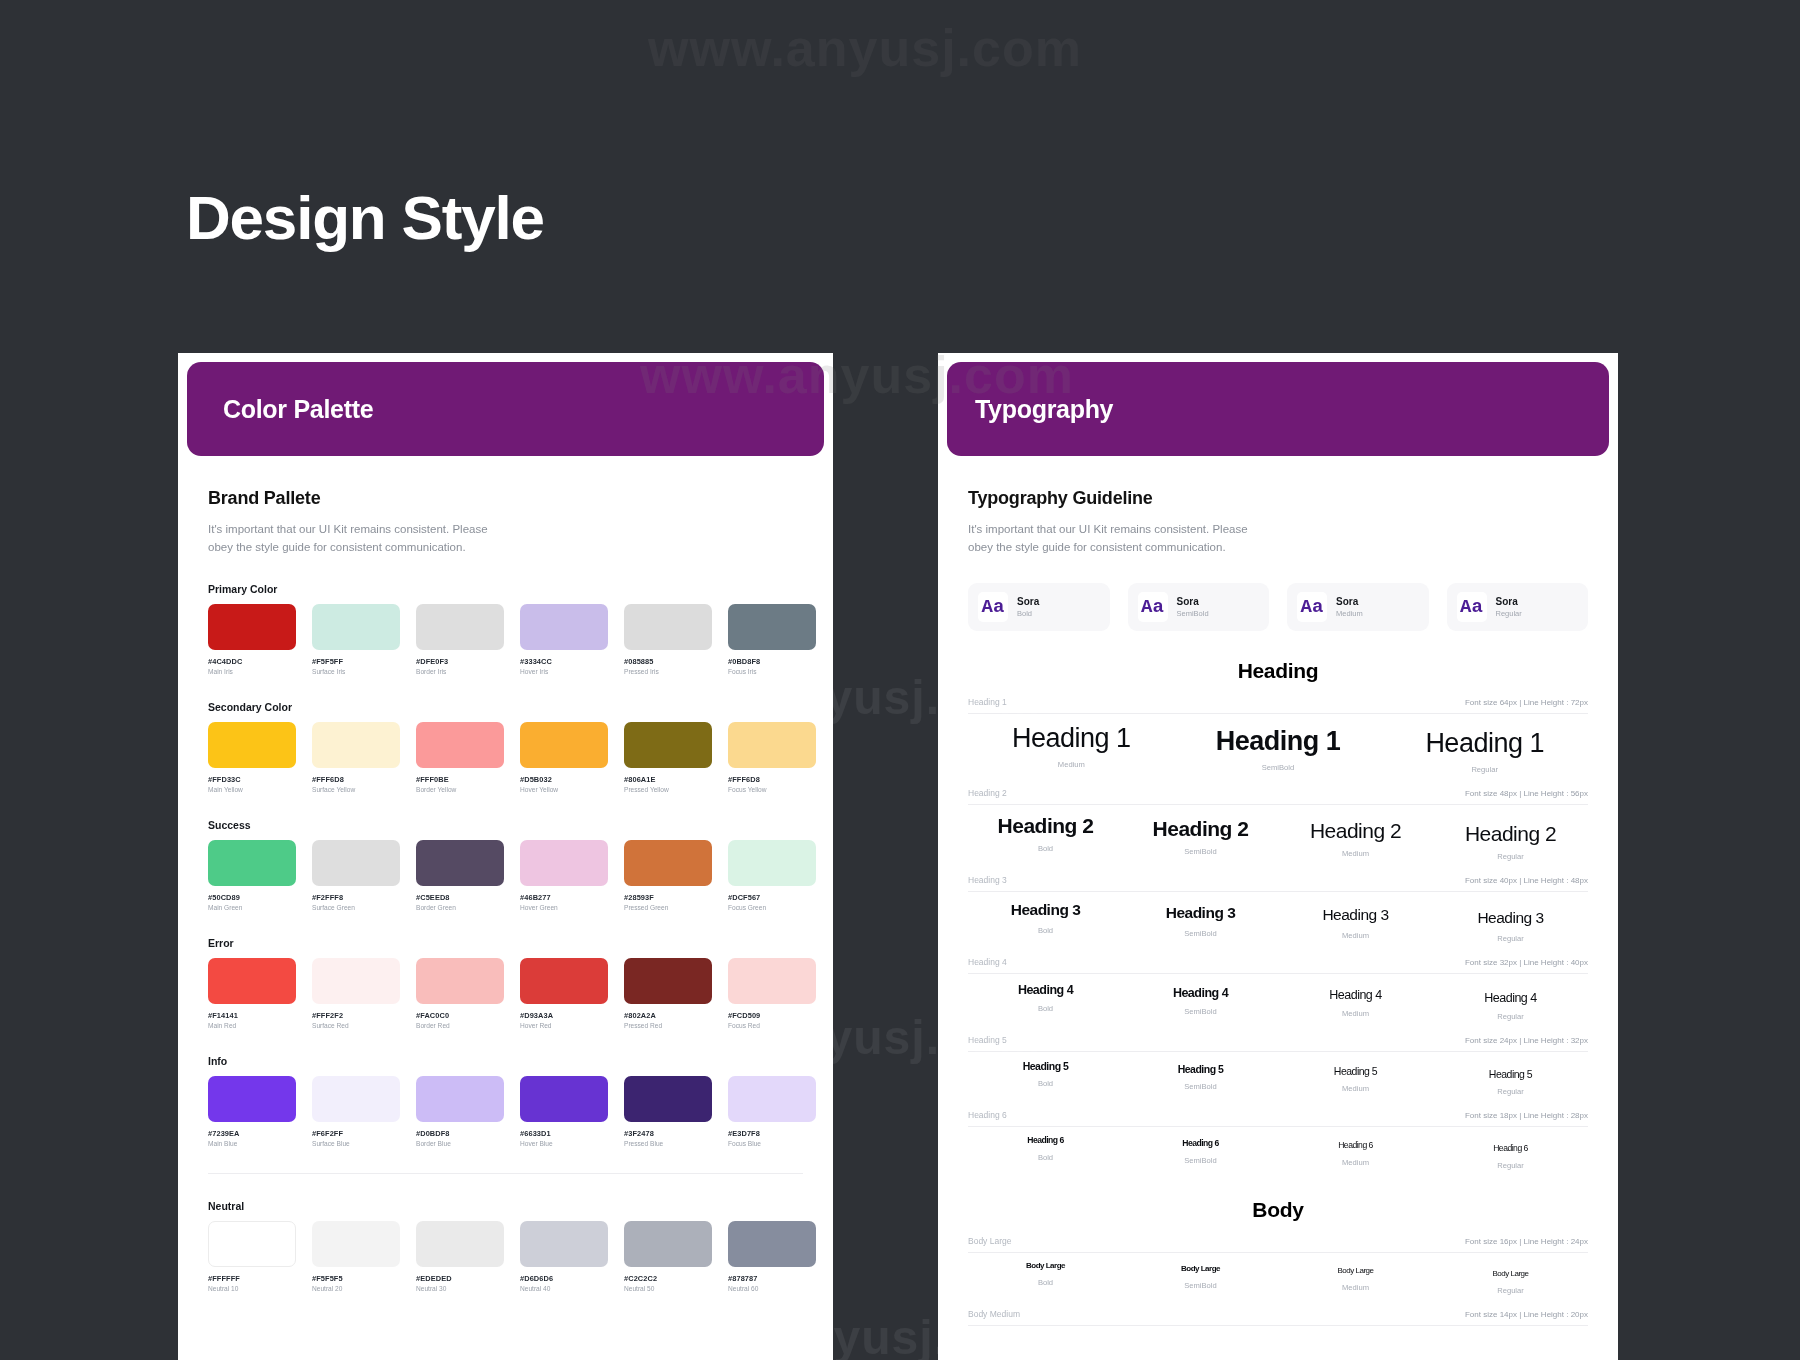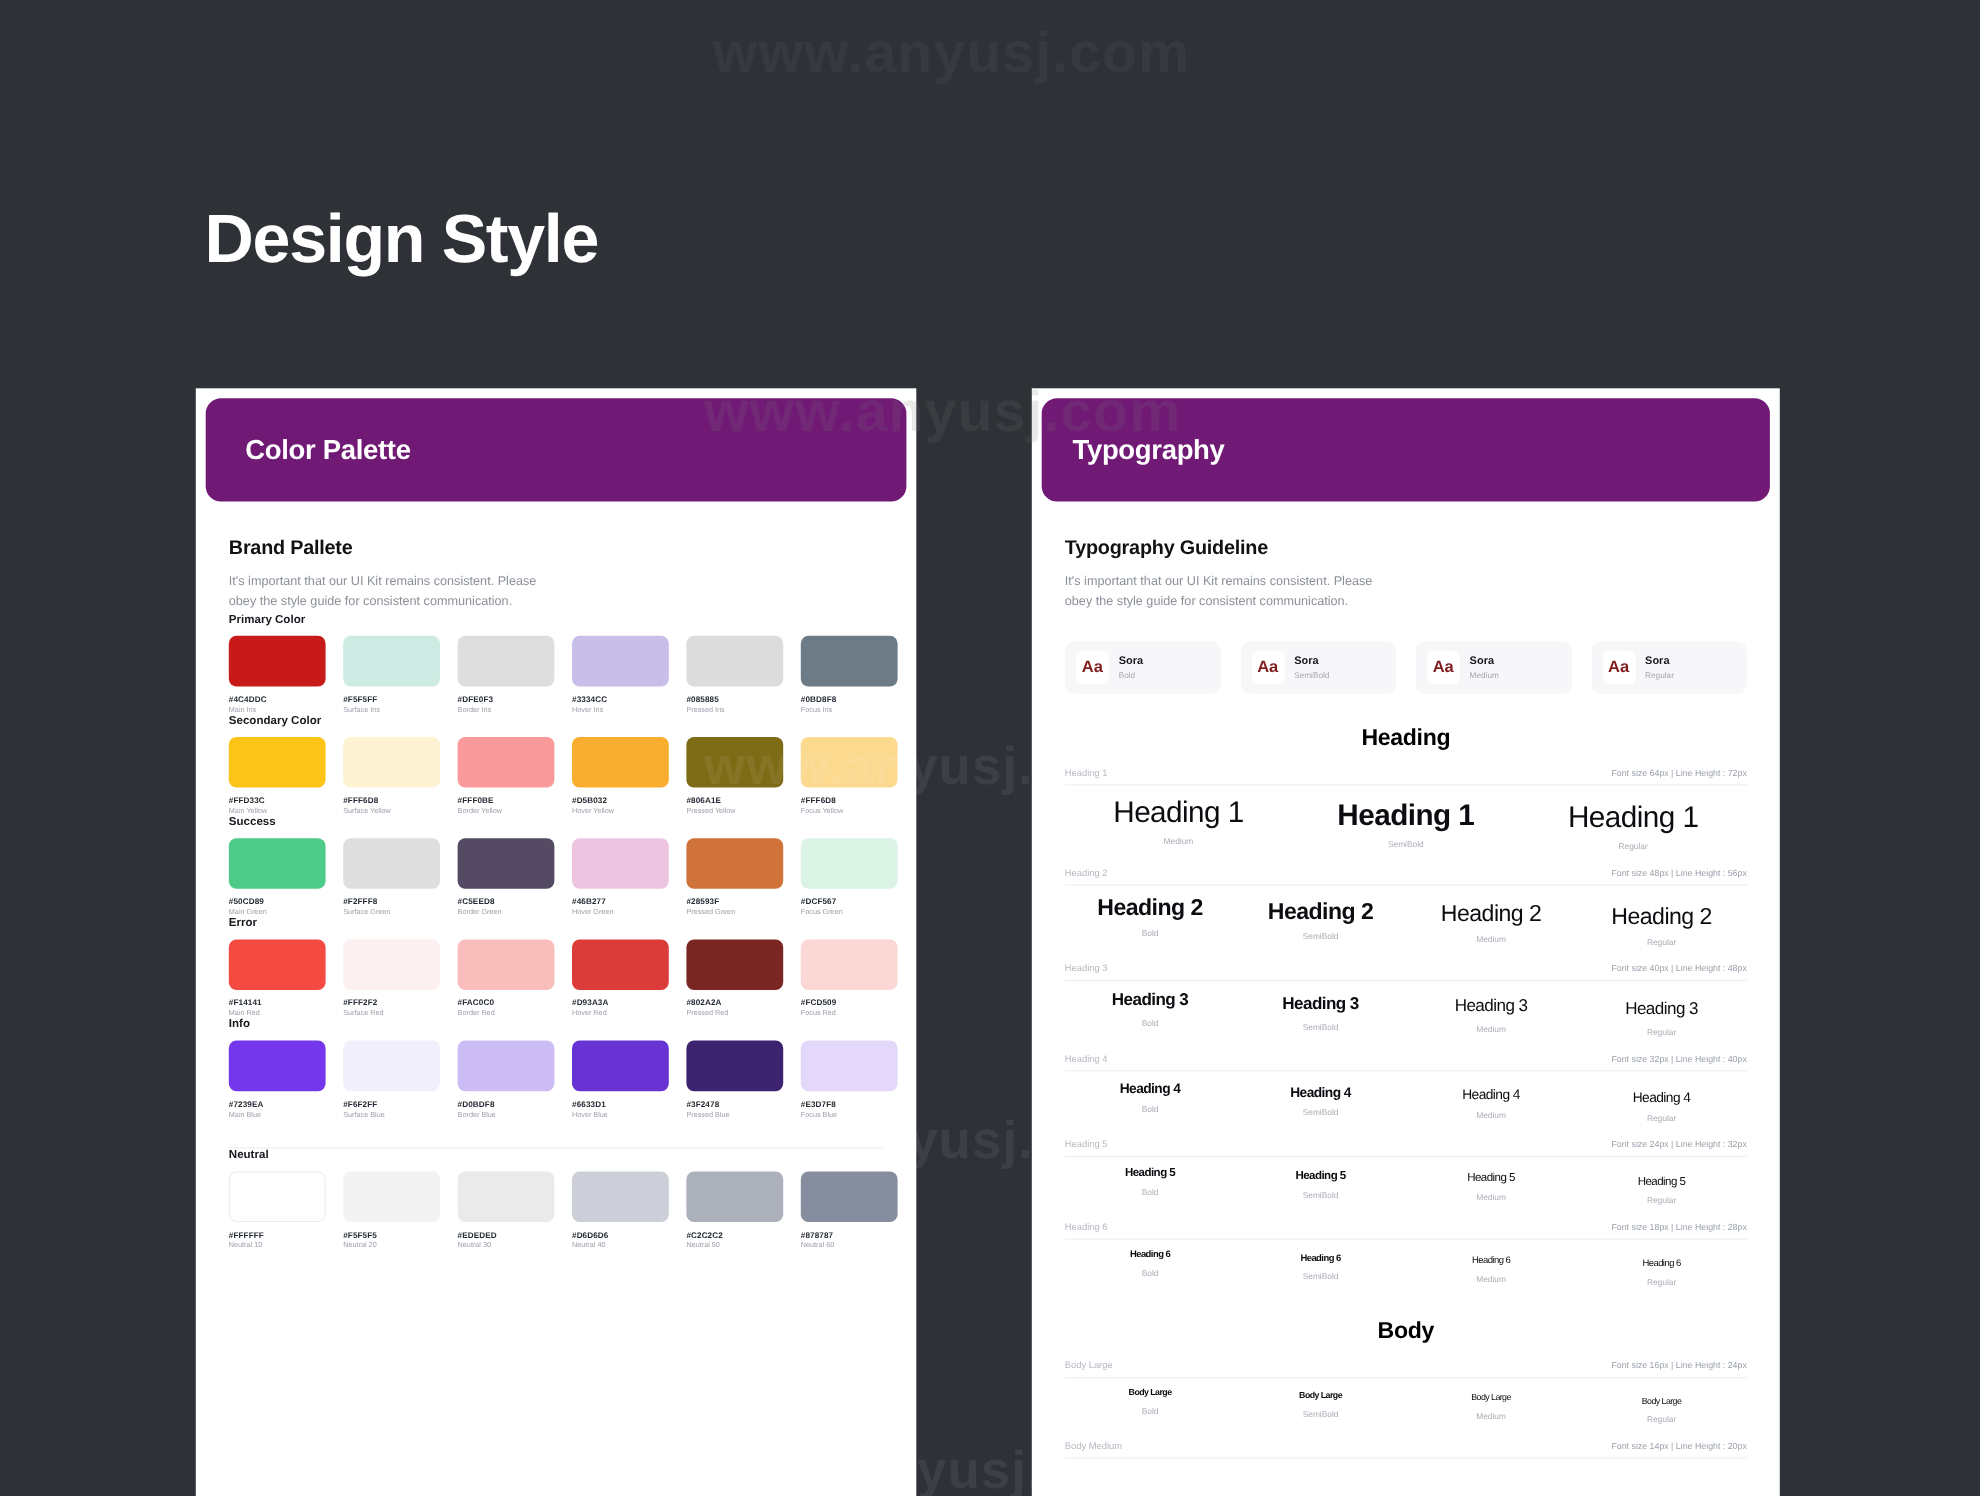--- a/index.html
+++ b/index.html
@@ -57,21 +57,21 @@
   .sec-title {
     font-size:18px; font-weight:700; color:#121212; letter-spacing:-0.2px;
   }
   .sec-desc {
     margin-top:12px;
     font-size:11.5px; line-height:1.55; color:#8b9099;
     max-width:300px;
   }
 
   
-  .group { }
+  .group { margin-top:26px; }
   .group-label {
     font-size:10.5px; font-weight:700; color:#15181d; margin-bottom:9px;
   }
   .swatch-row { display:flex; gap:16px; }
   .swatch { width:88px; }
   .swatch-chip {
     width:88px; height:46px; border-radius:7px;
   }
   .swatch-hex {
     margin-top:7px; font-size:7.4px; font-weight:700; color:#242a33;
@@ -84,21 +84,21 @@
 
   
   .font-cards { display:flex; gap:18px; margin-top:26px; }
   .font-card {
     flex:1; background:#f7f7f9; border-radius:9px;
     height:48px; display:flex; align-items:center; gap:9px; padding:0 10px;
   }
   .font-aa {
     width:30px; height:30px; background:#ffffff; border-radius:5px;
     display:flex; align-items:center; justify-content:center;
-    font-size:15px; font-weight:700; color:#7f1d1d;
+    font-size:19px; font-weight:700; color:#4c1d95;font-family:Liberation Mono, monospace;
   }
   .font-meta-name { font-size:10px; font-weight:700; color:#15181d; }
   .font-meta-weight { font-size:7.5px; color:#a2a7b0; margin-top:2px; }
 
   .block-title {
     margin-top:28px; font-size:21px; font-weight:700; color:#000000;
     letter-spacing:-0.3px;
     text-align:center;
   }
 

